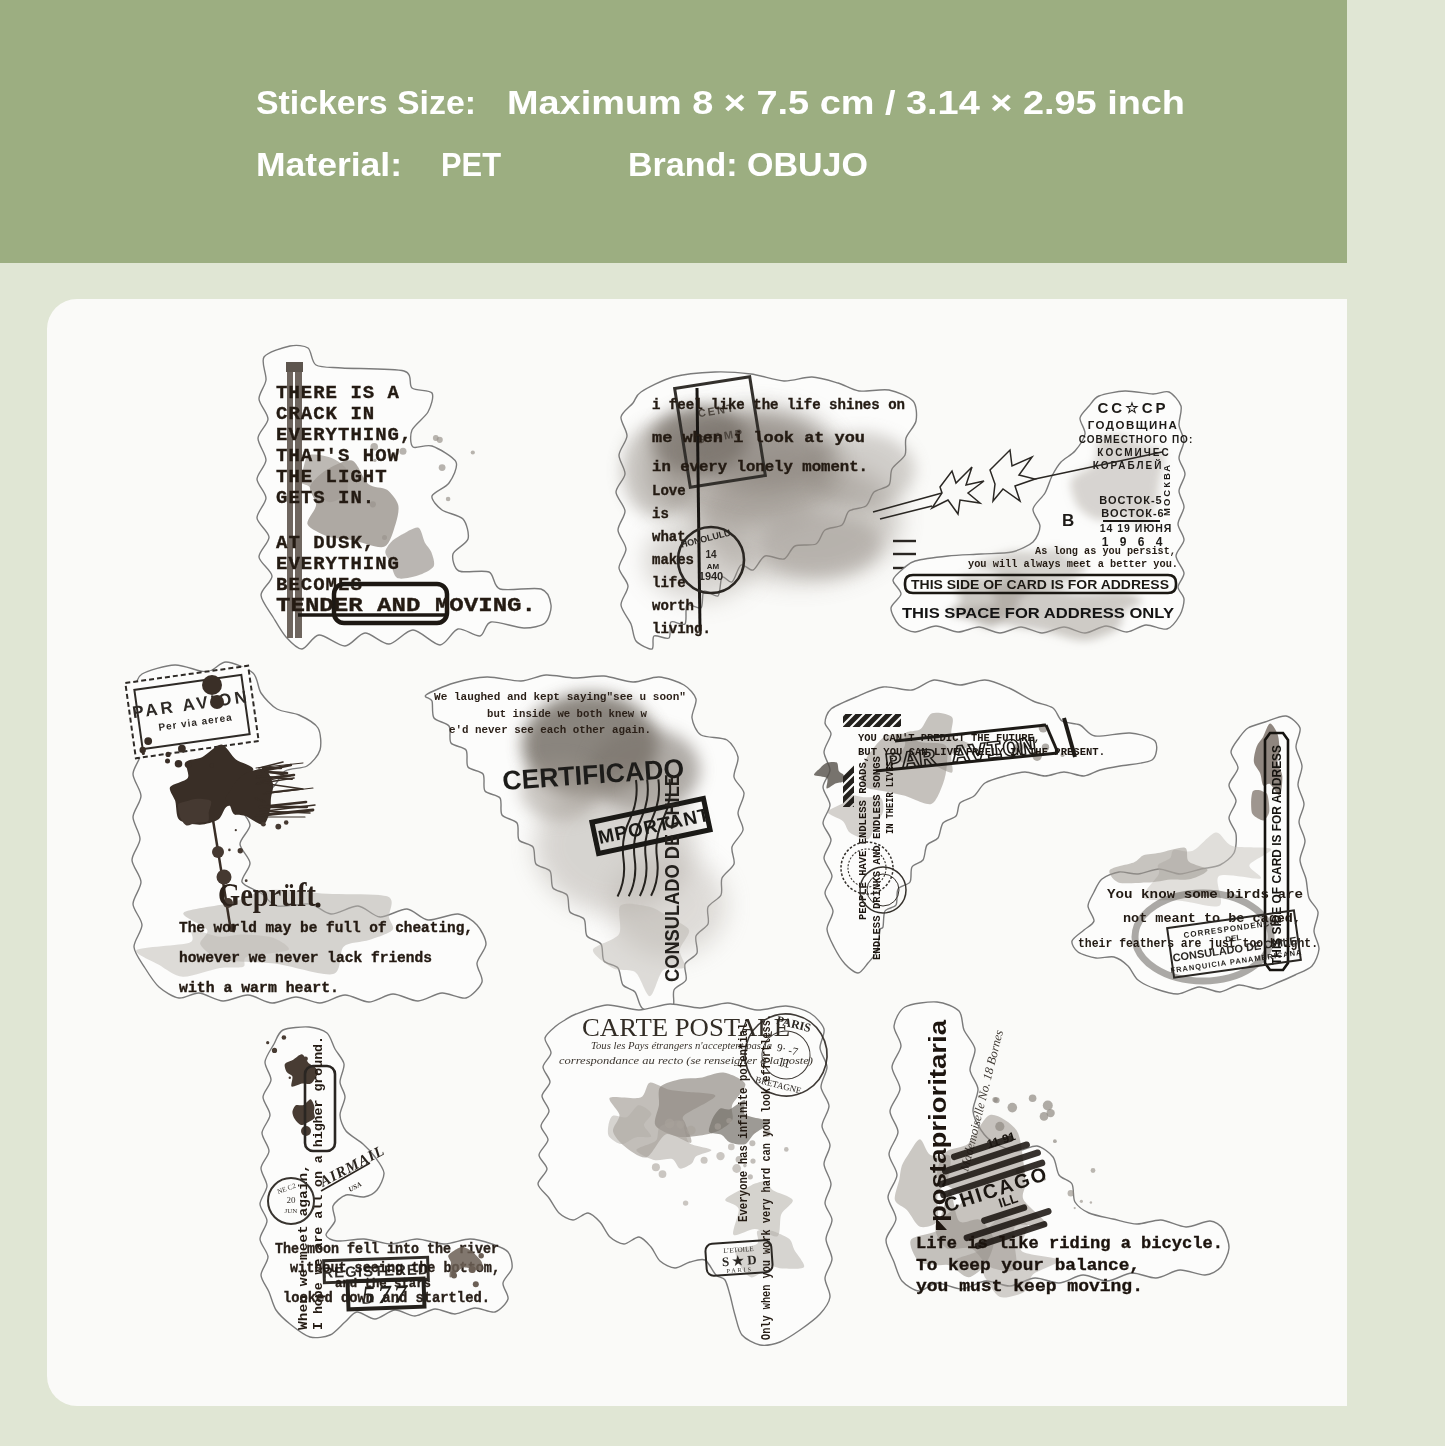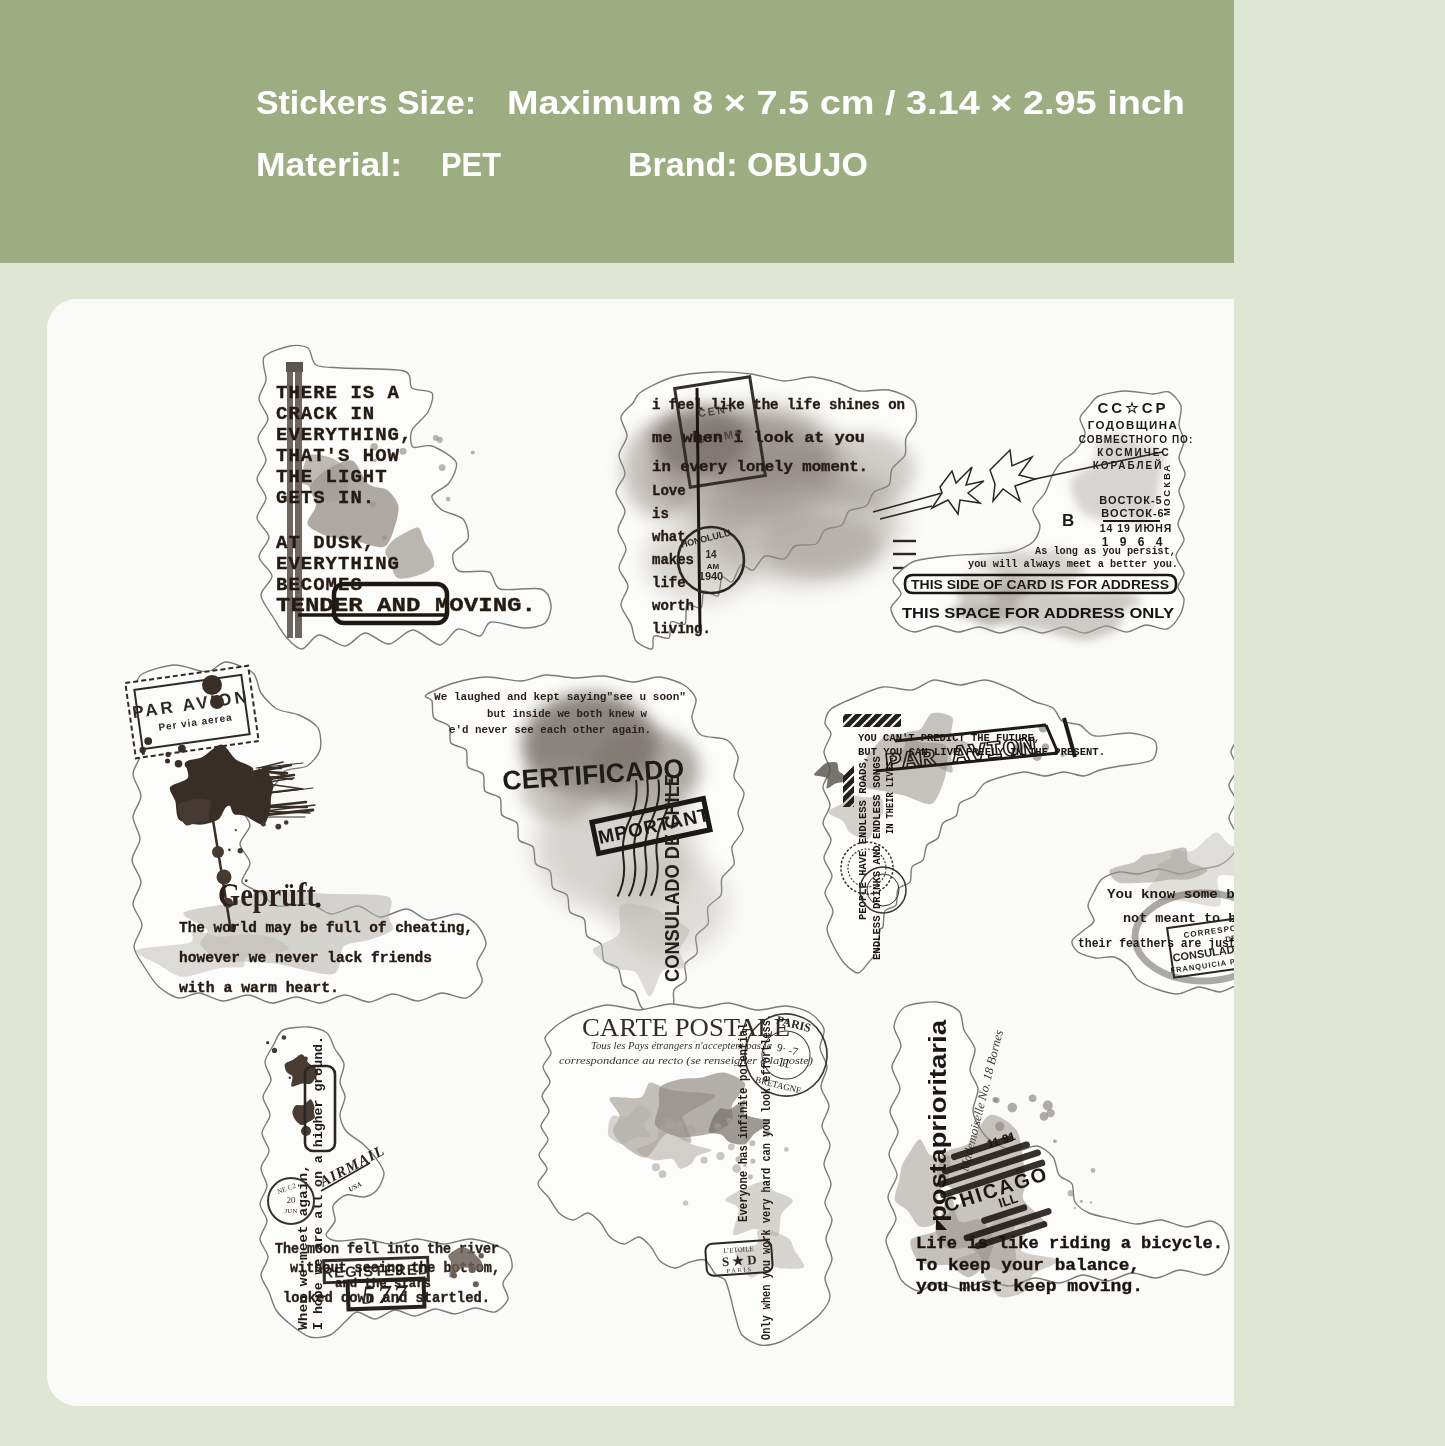--- a/index.html
+++ b/index.html
@@ -1,14 +1,14 @@
 <!DOCTYPE html>
 <html><head><meta charset="utf-8"><style>
 html,body{margin:0;padding:0;background:#e0e6d4}
-#page{width:1234px;height:1446px;overflow:hidden}
+#page{width:1347px;height:1446px;overflow:hidden}
 </style></head><body>
 <div id="page"><svg width="1445" height="1446" viewBox="0 0 1445 1446">
       <rect x="0" y="0" width="1445" height="263" fill="#9cae81"></rect>
       <rect x="0" y="263" width="1445" height="1183" fill="#e0e6d4"></rect>
       <text x="256" y="114" font-family="Liberation Sans, sans-serif" font-size="34" font-weight="bold" fill="#ffffff" textLength="220" lengthAdjust="spacingAndGlyphs">Stickers Size:</text>
       <text x="507" y="114" font-family="Liberation Sans, sans-serif" font-size="34" font-weight="bold" fill="#ffffff" textLength="678" lengthAdjust="spacingAndGlyphs">Maximum 8 × 7.5 cm / 3.14 × 2.95 inch</text>
       <text x="256" y="176" font-family="Liberation Sans, sans-serif" font-size="34" font-weight="bold" fill="#ffffff" textLength="146" lengthAdjust="spacingAndGlyphs">Material:</text>
       <text x="441" y="176" font-family="Liberation Sans, sans-serif" font-size="34" font-weight="bold" fill="#ffffff" textLength="60" lengthAdjust="spacingAndGlyphs">PET</text>
       <text x="628" y="176" font-family="Liberation Sans, sans-serif" font-size="34" font-weight="bold" fill="#ffffff" textLength="240" lengthAdjust="spacingAndGlyphs">Brand: OBUJO</text>
       <rect x="47" y="299" width="1352" height="1107" rx="30" fill="#fafaf8"></rect>

